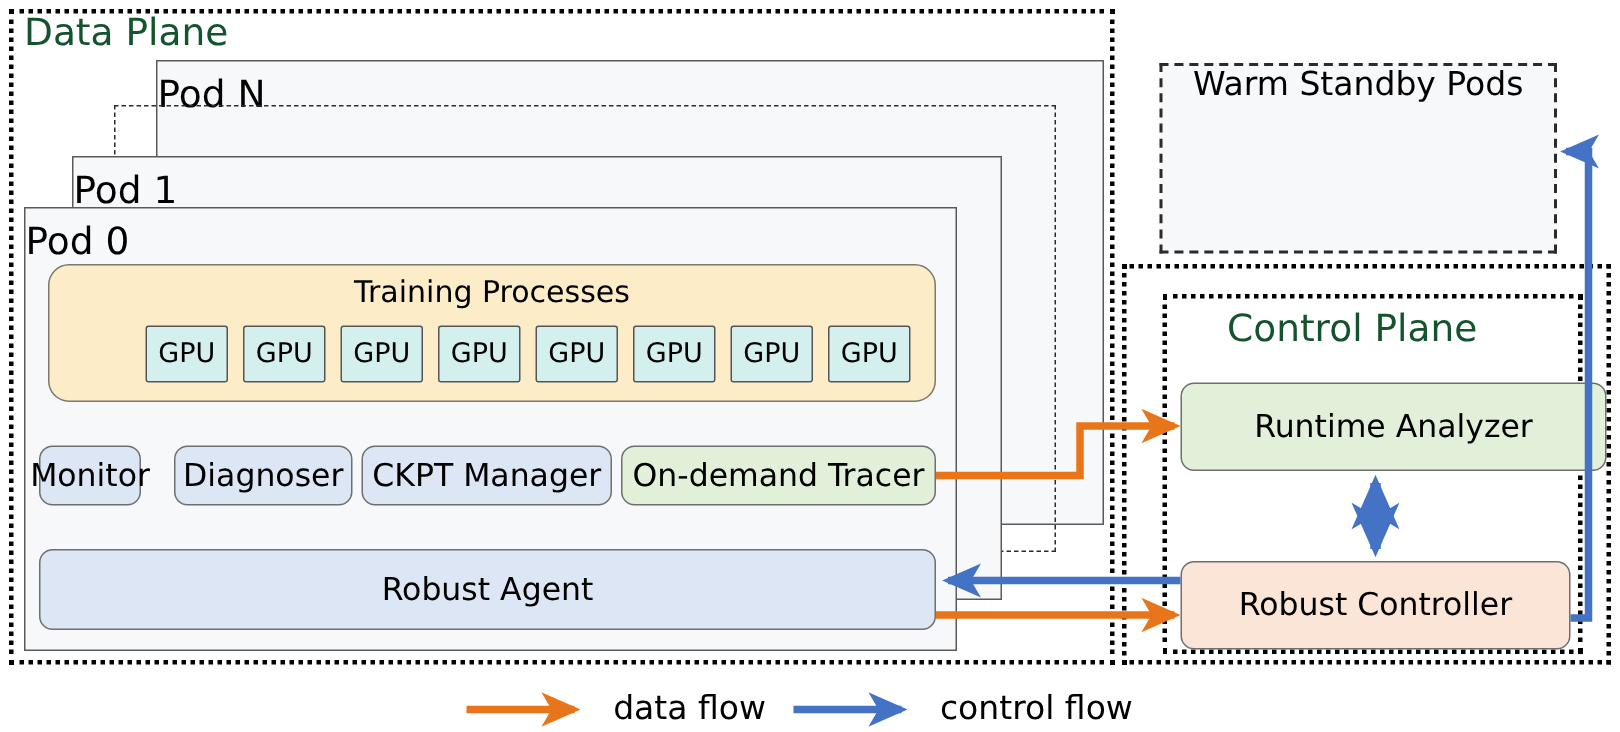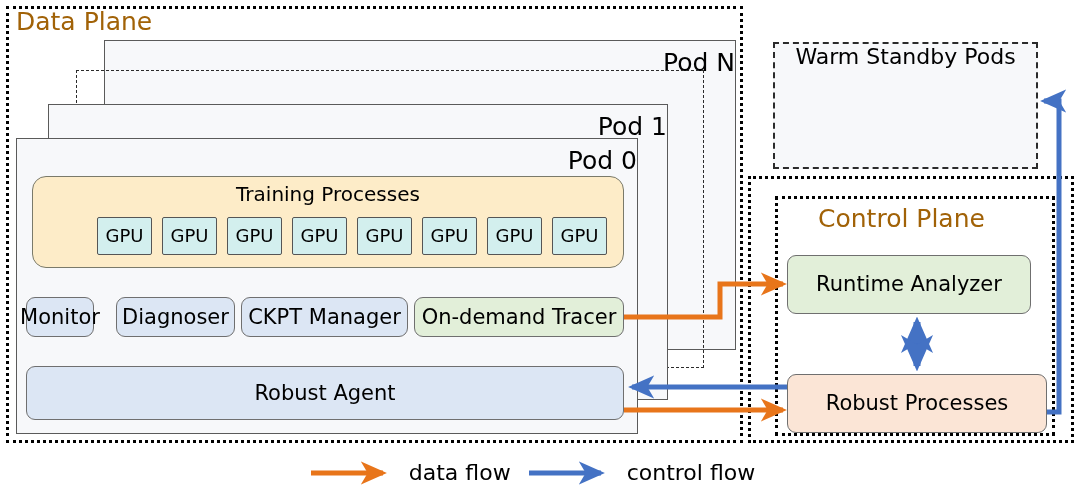--- a/index.html
+++ b/index.html
@@ -26,36 +26,36 @@
   
   .plane-dotted {
     border: 3px dotted #000000;
     background: transparent;
   }
   .plane-title {
     position: absolute;
     font-size: 25px;
     line-height: 1;
     white-space: nowrap;
-    color: #a16207;
+    color: #14532d;
   }
 
   
   .pod {
     background: #f7f8fa;
     border: 1.6px solid #5a5a5a;
   }
   .pod-dashed {
     background: transparent;
     border: 1.8px dashed #2b2b2b;
   }
   .pod-label {
     position: absolute;
     left: 0; right: 0;
-    text-align: right;
+    text-align: left;
     font-size: 25px;
     line-height: 1;
     white-space: nowrap;
   }
 
   
   .block {
     border-radius: 9px;
     border: 1.6px solid #6f6f6f;
     display: flex;
@@ -181,25 +181,25 @@
   </div>
 
   <div class="abs standby" style="left:773px; top:42px; width:265px; height:127px;">
     <span>Warm Standby Pods</span>
   </div>
 
   <div class="abs plane-dotted" style="left:748px; top:176px; width:326px; height:267px;"></div>
   <div class="abs plane-dotted" style="left:775px; top:196px; width:280px; height:240px;"></div>
   <div class="plane-title" style="left:818px; top:206px;">Control Plane</div>
 
-  <div class="abs block block-green" style="left:787px; top:255px; width:244px; height:59px;">
+  <div class="abs block block-green" style="left:787px; top:255px; width:284px; height:59px;">
     <span>Runtime Analyzer</span>
   </div>
   <div class="abs block block-peach" style="left:787px; top:374px; width:260px; height:59px;">
-    <span>Robust Processes</span>
+    <span>Robust Controller</span>
   </div>
 
   <svg class="abs" width="1080" height="488" style="left:0; top:0;">
     <defs>
       <marker id="arrow-orange" viewBox="0 0 10 10" refX="8.5" refY="5" markerWidth="5.2" markerHeight="5.2" orient="auto-start-reverse">
         <path d="M 0 0.6 L 10 5 L 0 9.4 L 2.6 5 Z" fill="#E8751A"></path>
       </marker>
       <marker id="arrow-blue" viewBox="0 0 10 10" refX="8.5" refY="5" markerWidth="5.2" markerHeight="5.2" orient="auto-start-reverse">
         <path d="M 0 0.6 L 10 5 L 0 9.4 L 2.6 5 Z" fill="#4472C4"></path>
       </marker>

